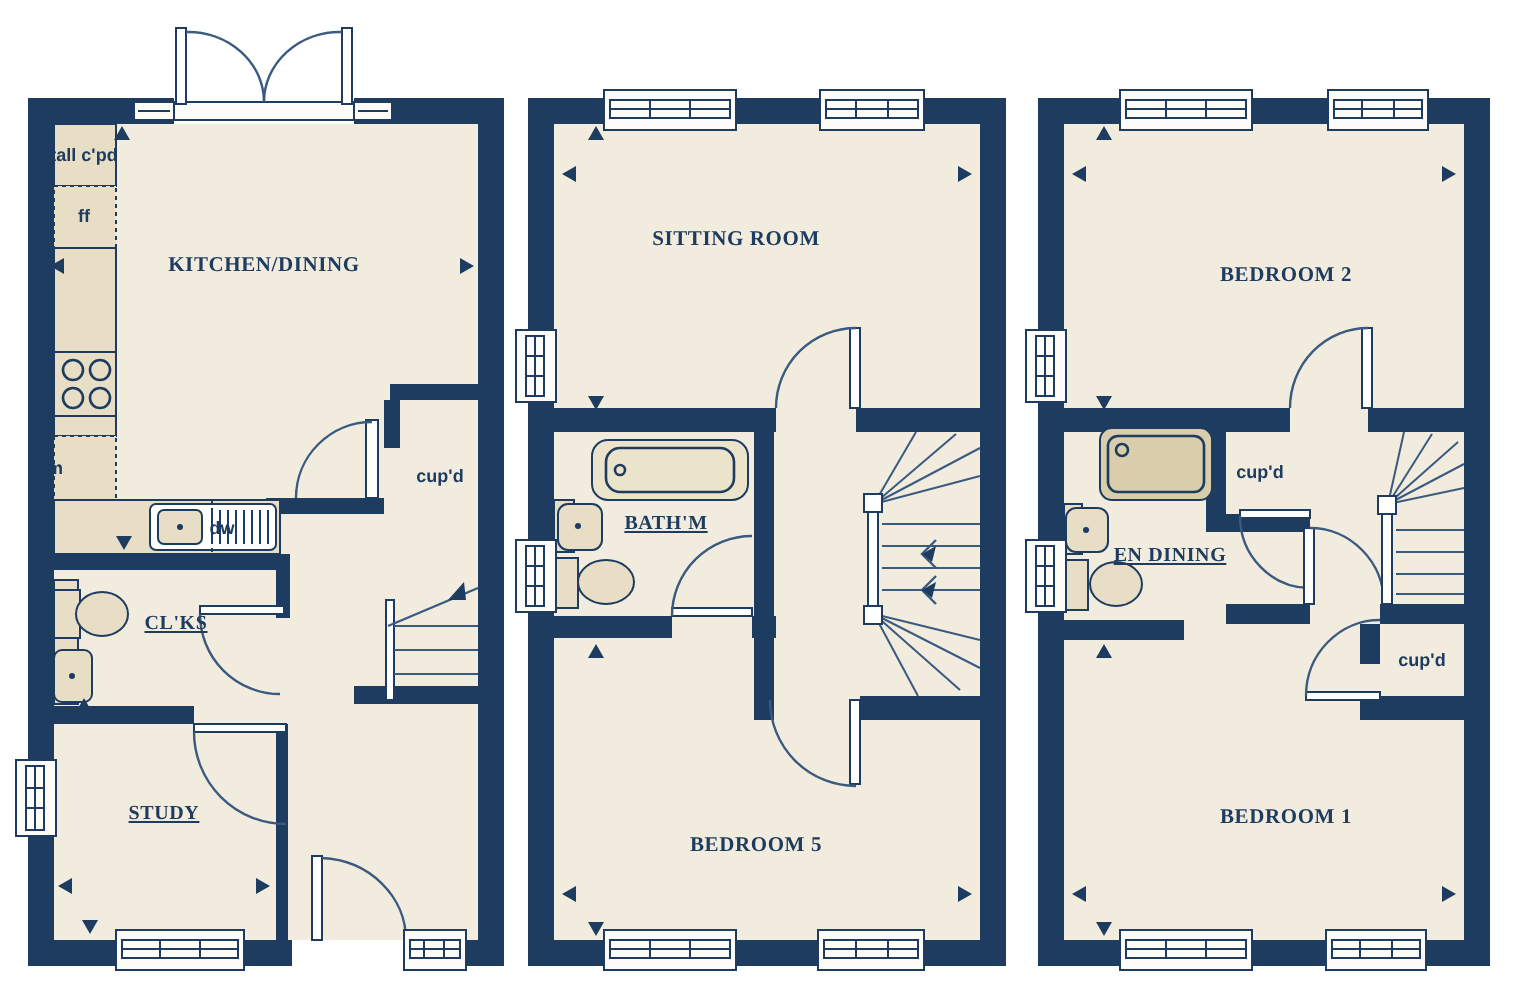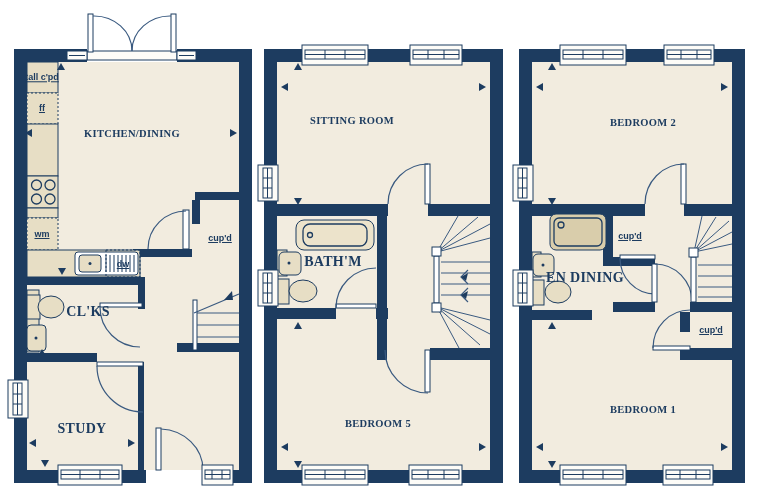--- a/index.html
+++ b/index.html
@@ -22,22 +22,22 @@
   .win{fill:var(--window);stroke:var(--wall);stroke-width:1;}
   .ln{stroke:var(--wall);stroke-width:1;fill:none;}
   .arc{stroke:var(--line);stroke-width:1.2;fill:none;}
   .tread{stroke:var(--line);stroke-width:1;fill:none;}
   .arrow{fill:var(--wall);stroke:none;}
   .dash{fill:none;stroke:var(--wall);stroke-width:1;stroke-dasharray:2 2;}
   .hole{fill:none;stroke:var(--wall);stroke-width:1.3;}
   .dot{fill:var(--wall);stroke:none;}
   .lbl{position:absolute;transform:translate(-50%,-50%);color:var(--text);
        font:bold 10.5px "Liberation Serif",serif;letter-spacing:.3px;white-space:nowrap;text-align:center;}
-  .lbl.md{font-size:14px;}
-  .lbl.sm{font:bold 9px "Liberation Sans",sans-serif;letter-spacing:0;text-decoration:underline;}
+  .lbl.md{font-size:10px;text-decoration:underline;}
+  .lbl.sm{font:bold 9px "Liberation Sans",sans-serif;letter-spacing:0;}
   .lbl.wrap{white-space:normal;width:34px;text-align:center;line-height:1.05;}
 </style>
 </head>
 <body>
 
 <div id="stage">
 
 <svg width="769" height="495" viewBox="0 0 769 495">
 
   <g>
@@ -411,29 +411,29 @@
       <polygon class="arrow" points="536,447 543,443 543,451"></polygon>
       <polygon class="arrow" points="728,447 721,443 721,451"></polygon>
       <polygon class="arrow" points="552,468 548,461 556,461"></polygon>
     </g>
   </g>
 </svg>
 
 <span class="lbl" style="left:132px;top:133px">KITCHEN/DINING</span>
 <span class="lbl sm wrap" style="left:42px;top:78px">tall c'pd</span>
 <span class="lbl sm" style="left:42px;top:108px">ff</span>
-<span class="lbl sm" style="left:42px;top:234px">wm</span>
-<span class="lbl sm" style="left:123px;top:264px">dw</span>
+<span class="lbl sm" style="left:24px;top:234px">wm</span>
+<span class="lbl sm" style="left:111px;top:264px">dw</span>
 <span class="lbl sm" style="left:220px;top:238px">cup'd</span>
 <span class="lbl md" style="left:88px;top:312px">CL'KS</span>
-<span class="lbl md" style="left:82px;top:429px">STUDY</span>
-
-<span class="lbl" style="left:352px;top:120px">SITTING ROOM</span>
+<span class="lbl md" style="left:82px;top:407px">STUDY</span>
+
+<span class="lbl" style="left:368px;top:120px">SITTING ROOM</span>
 <span class="lbl md" style="left:333px;top:262px">BATH'M</span>
 <span class="lbl" style="left:378px;top:423px">BEDROOM 5</span>
 
-<span class="lbl" style="left:643px;top:122px">BEDROOM 2</span>
+<span class="lbl" style="left:643px;top:138px">BEDROOM 2</span>
 <span class="lbl sm" style="left:630px;top:236px">cup'd</span>
 <span class="lbl md" style="left:585px;top:278px">EN DINING</span>
 <span class="lbl sm" style="left:711px;top:330px">cup'd</span>
 <span class="lbl" style="left:643px;top:409px">BEDROOM 1</span>
 
 </div>
 
 </body></html>

